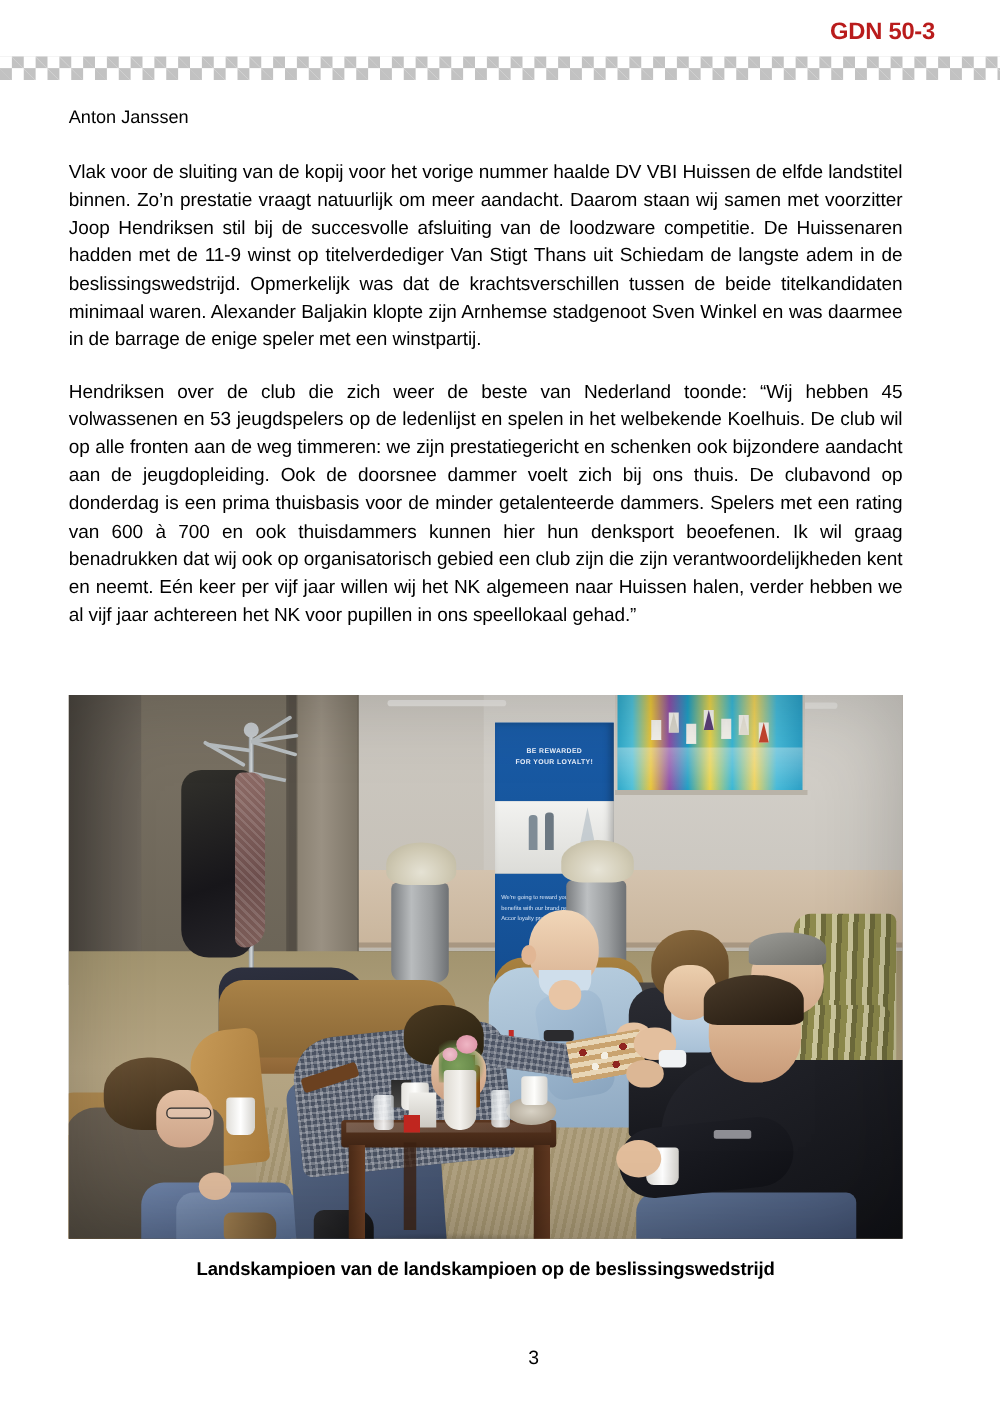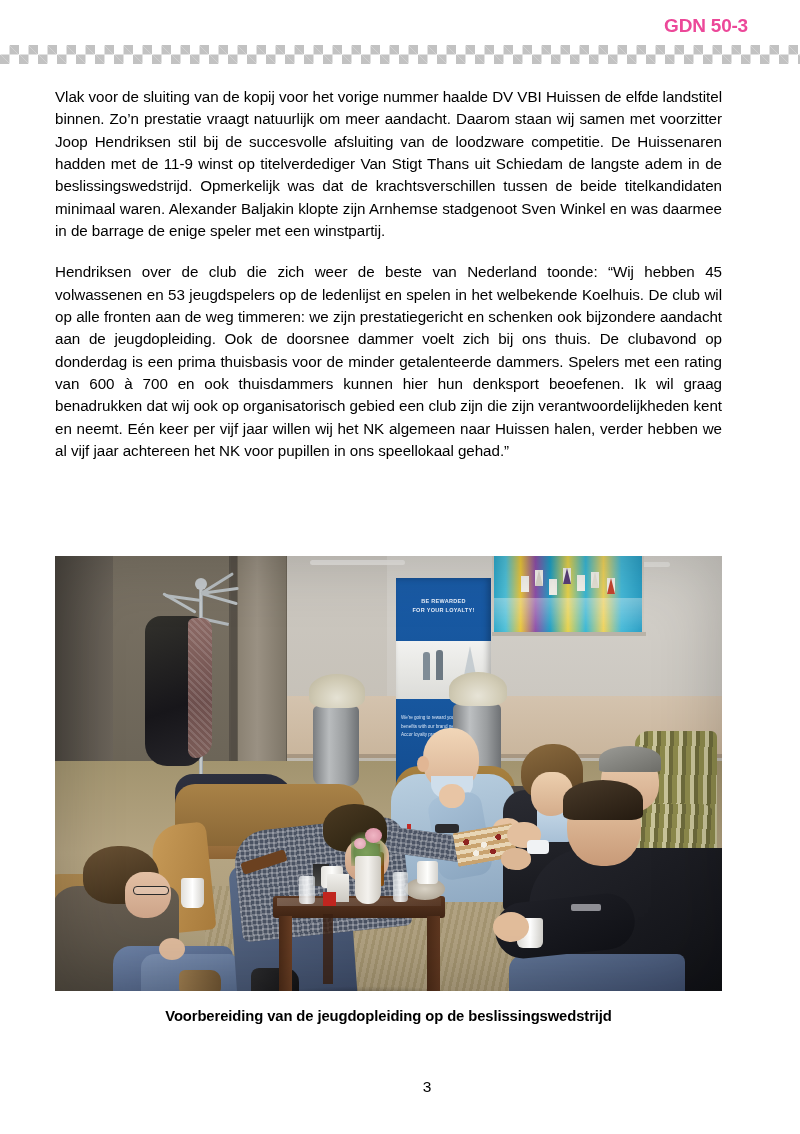--- a/index.html
+++ b/index.html
@@ -24,21 +24,21 @@
     width: 800px;
     height: 66px;
   }
   .header-title {
     position: absolute;
     right: 52px;
     top: 15px;
     font-size: 19px;
     font-weight: bold;
     letter-spacing: -0.2px;
-    color: #ec4899;
+    color: #b91c1c;
     white-space: nowrap;
   }
   .checker-band {
     position: absolute;
     left: 0;
     top: 45px;
     width: 800px;
     height: 19px;
     background-image:
       linear-gradient(45deg, #c2c2c2 25%, transparent 25%, transparent 75%, #c2c2c2 75%),
@@ -300,20 +300,21 @@
 </style>
 </head>
 <body>
 
 <div class="page-header">
   <div class="header-title">GDN 50-3</div>
   <div class="checker-band"></div>
 </div>
 
 <div class="article">
+  <div class="article-author">Anton Janssen</div>
   <p class="body-par">Vlak voor de sluiting van de kopij voor het vorige nummer haalde DV VBI Huissen de elfde landstitel binnen. Zo’n prestatie vraagt natuurlijk om meer aandacht. Daarom staan wij samen met voorzitter Joop Hendriksen stil bij de succesvolle afsluiting van de loodzware competitie. De Huissenaren hadden met de 11-9 winst op titelverdediger Van Stigt Thans uit Schiedam de langste adem in de beslissingswedstrijd. Opmerkelijk was dat de krachtsverschillen tussen de beide titelkandidaten minimaal waren. Alexander Baljakin klopte zijn Arnhemse stadgenoot Sven Winkel en was daarmee in de barrage de enige speler met een winstpartij.</p>
   <p class="body-par">Hendriksen over de club die zich weer de beste van Nederland toonde: “Wij hebben 45 volwassenen en 53 jeugdspelers op de ledenlijst en spelen in het welbekende Koelhuis. De club wil op alle fronten aan de weg timmeren: we zijn prestatiegericht en schenken ook bijzondere aandacht aan de jeugdopleiding. Ook de doorsnee dammer voelt zich bij ons thuis. De clubavond op donderdag is een prima thuisbasis voor de minder getalenteerde dammers. Spelers met een rating van 600 à 700 en ook thuisdammers kunnen hier hun denksport beoefenen. Ik wil graag benadrukken dat wij ook op organisatorisch gebied een club zijn die zijn verantwoordelijkheden kent en neemt. Eén keer per vijf jaar willen wij het NK algemeen naar Huissen halen, verder hebben we al vijf jaar achtereen het NK voor pupillen in ons speellokaal gehad.”</p>
 </div>
 
 <div class="figure">
   <div class="photo">
 
     <div class="wall-upper"></div>
     <div class="wall-right"></div>
     <div class="wall-mid"></div>
@@ -452,16 +453,16 @@
     <div class="p6-head"></div>
     <div class="p6-hair"></div>
     <div class="p6-arm"></div>
     <div class="p6-logo"></div>
     <div class="cup4"></div>
     <div class="p6-hand"></div>
 
     <div class="photo-vignette"></div>
   </div>
 
-  <div class="figure-caption">Voorbereiding van de jeugdopleiding op de beslissingswedstrijd</div>
+  <div class="figure-caption">Landskampioen van de landskampioen op de beslissingswedstrijd</div>
 </div>
 
 <div class="page-number">3</div>
 
 </body></html>

